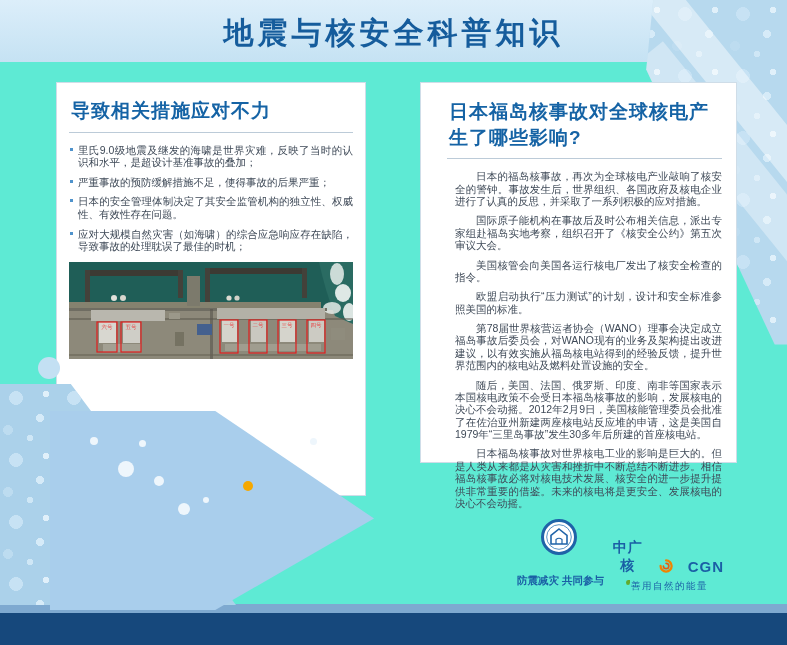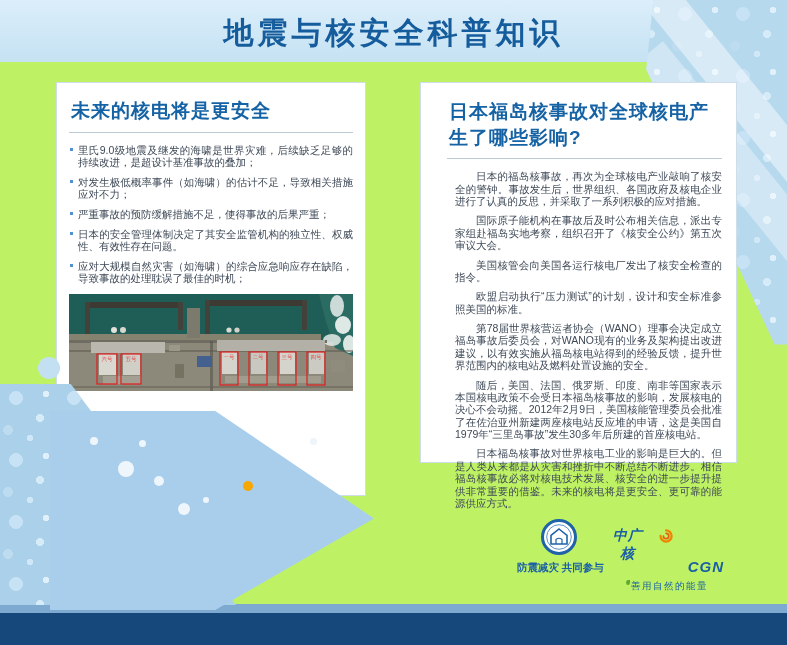--- a/index.html
+++ b/index.html
@@ -1,18 +1,18 @@
 <!DOCTYPE html>
 <html><head>
 <meta charset="utf-8">
 <style>
   html,body{margin:0;padding:0;}
   #page{
     position:relative; width:787px; height:645px; overflow:hidden;
-    background:#bef264;
+    background:#5eead4;
     font-family:"Liberation Sans","DejaVu Sans",sans-serif;
   }
   
   .header{
     position:absolute; left:0; top:0; width:787px; height:62px;
     background:linear-gradient(#dcEEfa,#c5e2f3);
     z-index:1;
   }
   .header-title{
     position:absolute; left:0; top:13px; width:100%;
@@ -88,23 +88,23 @@
     position:relative; z-index:4; margin-top:11px;
     font-size:9px; color:#ffffff; letter-spacing:0.5px;
   }
   
   .paras p{
     margin:0 0 7px 8px; font-size:10.5px; line-height:1.18;
     color:#3e4957; text-indent:2em; text-align:justify;
   }
   
   .logo-quake{position:absolute; left:517px; top:518px; width:84px; text-align:center; z-index:2;}
-  .logo-quake-caption{margin-top:1px; font-size:10.5px; font-weight:bold; color:#1a5fa5; white-space:nowrap;font-family:Liberation Serif, serif;}
+  .logo-quake-caption{margin-top:14px; font-size:10.5px; font-weight:bold; color:#1a5fa5; white-space:nowrap;}
   .logo-cgn{position:absolute; left:610px; top:527px; width:114px; text-align:center; z-index:2;}
-  .cgn-row{display:flex; align-items:flex-start; justify-content:center; gap:14px;font-style:italic;}
+  .cgn-row{display:flex; align-items:flex-end; justify-content:center; gap:14px;}
   .cgn-cn{font-size:14px; font-weight:bold; color:#1a5fa5; letter-spacing:1px;}
   .cgn-en{font-size:15px; font-weight:bold; color:#1a5fa5; letter-spacing:1px;margin-top:31px;}
   .cgn-slogan{margin-top:5px; font-size:9.5px; font-weight:normal; color:#1a5fa5; letter-spacing:1.5px; white-space:nowrap;}
   .cgn-slogan::before{
     content:''; display:inline-block; width:4px; height:5px; margin-right:1px;
     background:#62aa2e; border-radius:50% 0 50% 50%; vertical-align:top;
   }
 </style>
 </head>
 <body>
@@ -128,25 +128,24 @@
   <div class="wdot" style="left:203px;top:497px;width:6px;height:6px;"></div>
   <div class="wdot" style="left:90px;top:437px;width:8px;height:8px;"></div>
   <div class="wdot" style="left:139px;top:440px;width:7px;height:7px;"></div>
   <div class="wdot" style="left:310px;top:438px;width:7px;height:7px;"></div>
   <div class="orange-dot" style="background:#f6a800;"></div>
 
   <div class="bar-steel"></div>
   <div class="bar-navy"></div>
 
   <div class="card card-left">
-    <h2>未来的核电将是更安全</h2>
+    <h2>导致相关措施应对不力</h2>
     <div class="rule"></div>
     <ul class="bullets">
-      <li>里氏9.0级地震及继发的海啸是世界灾难，后续缺乏足够的持续改进，是超设计基准事故的叠加；</li>
-      <li>对发生极低概率事件（如海啸）的估计不足，导致相关措施应对不力；</li>
+      <li>里氏9.0级地震及继发的海啸是世界灾难，反映了当时的认识和水平，是超设计基准事故的叠加；</li>
       <li>严重事故的预防缓解措施不足，使得事故的后果严重；</li>
       <li>日本的安全管理体制决定了其安全监管机构的独立性、权威性、有效性存在问题。</li>
       <li>应对大规模自然灾害（如海啸）的综合应急响应存在缺陷，导致事故的处理耽误了最佳的时机；</li>
     </ul>
 
     <div class="sat-wrap">
       <svg width="284" height="97" viewBox="0 0 284 97" xmlns="http://www.w3.org/2000/svg">
 
         <rect x="0" y="0" width="284" height="97" fill="#8d897a"></rect>
 
@@ -220,21 +219,21 @@
   <div class="card card-right">
     <h2>日本福岛核事故对全球核电产生了哪些影响?</h2>
     <div class="rule"></div>
     <div class="paras">
       <p>日本的福岛核事故，再次为全球核电产业敲响了核安全的警钟。事故发生后，世界组织、各国政府及核电企业进行了认真的反思，并采取了一系列积极的应对措施。</p>
       <p>国际原子能机构在事故后及时公布相关信息，派出专家组赴福岛实地考察，组织召开了《核安全公约》第五次审议大会。</p>
       <p>美国核管会向美国各运行核电厂发出了核安全检查的指令。</p>
       <p>欧盟启动执行“压力测试”的计划，设计和安全标准参照美国的标准。</p>
       <p>第78届世界核营运者协会（WANO）理事会决定成立福岛事故后委员会，对WANO现有的业务及架构提出改进建议，以有效实施从福岛核电站得到的经验反馈，提升世界范围内的核电站及燃料处置设施的安全。</p>
       <p>随后，美国、法国、俄罗斯、印度、南非等国家表示本国核电政策不会受日本福岛核事故的影响，发展核电的决心不会动摇。2012年2月9日，美国核能管理委员会批准了在佐治亚州新建两座核电站反应堆的申请，这是美国自1979年“三里岛事故”发生30多年后所建的首座核电站。</p>
-      <p>日本福岛核事故对世界核电工业的影响是巨大的。但是人类从来都是从灾害和挫折中不断总结不断进步。相信福岛核事故必将对核电技术发展、核安全的进一步提升提供非常重要的借鉴。未来的核电将是更安全、更可靠的能源供应方式。</p>
+      <p>日本福岛核事故对世界核电工业的影响是巨大的。但是人类从来都是从灾害和挫折中不断总结不断进步。相信福岛核事故必将对核电技术发展、核安全的进一步提升提供非常重要的借鉴。未来的核电将是更安全、发展核电的决心不会动摇。</p>
     </div>
   </div>
 
   <div class="logo-quake">
     <svg width="38" height="38" viewBox="0 0 38 38" xmlns="http://www.w3.org/2000/svg">
       <circle cx="19" cy="19" r="16.5" fill="#ffffff" stroke="#1f63a8" stroke-width="3"></circle>
       <circle cx="19" cy="19" r="12.3" fill="none" stroke="#2f76b5" stroke-width="0.8"></circle>
       <path d="M19 11 L27 17.5 V26 H11 V17.5 Z" fill="none" stroke="#1f63a8" stroke-width="1.6"></path>
       <path d="M16 26 V21.5 Q19 19 22 21.5 V26" fill="none" stroke="#1f63a8" stroke-width="1.2"></path>
     </svg>

